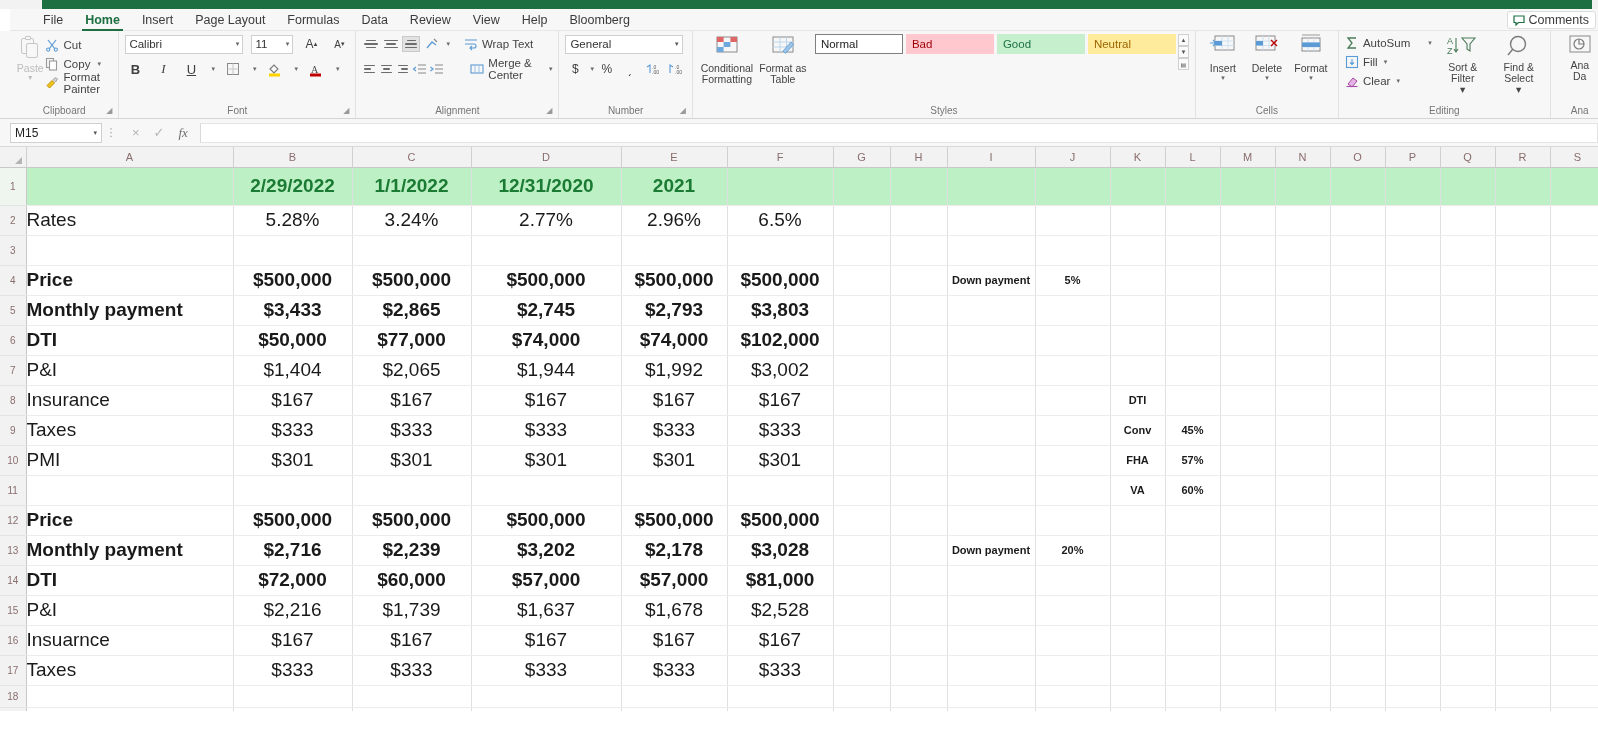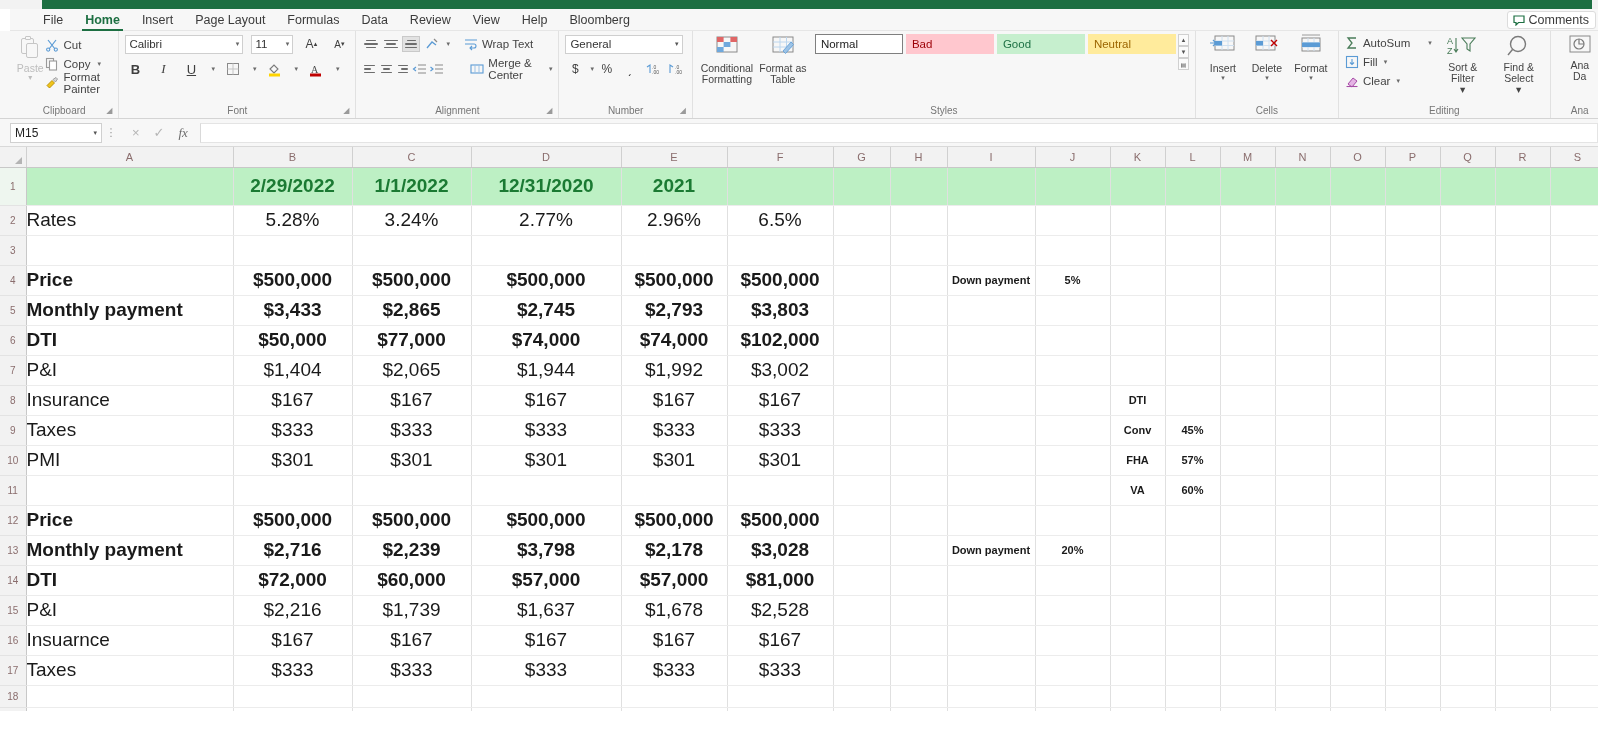--- a/index.html
+++ b/index.html
@@ -915,21 +915,21 @@
             <td class="cell num b"></td>
             <td class="cell num b"></td>
             <td class="cell num b"></td>
             <td class="cell num b"></td>
           </tr>
           <tr style="height: 30px;">
             <td class="rowhdr">13</td>
             <td class="cell lbl b">Monthly payment</td>
             <td class="cell num b">$2,716</td>
             <td class="cell num b">$2,239</td>
-            <td class="cell num b">$3,798</td>
+            <td class="cell num b">$3,202</td>
             <td class="cell num b">$2,178</td>
             <td class="cell num b">$3,028</td>
             <td class="cell num b"></td>
             <td class="cell num b"></td>
             <td class="cell num b small">Down payment</td>
             <td class="cell num b small">20%</td>
             <td class="cell num b small"></td>
             <td class="cell num b small"></td>
             <td class="cell num b"></td>
             <td class="cell num b"></td>

